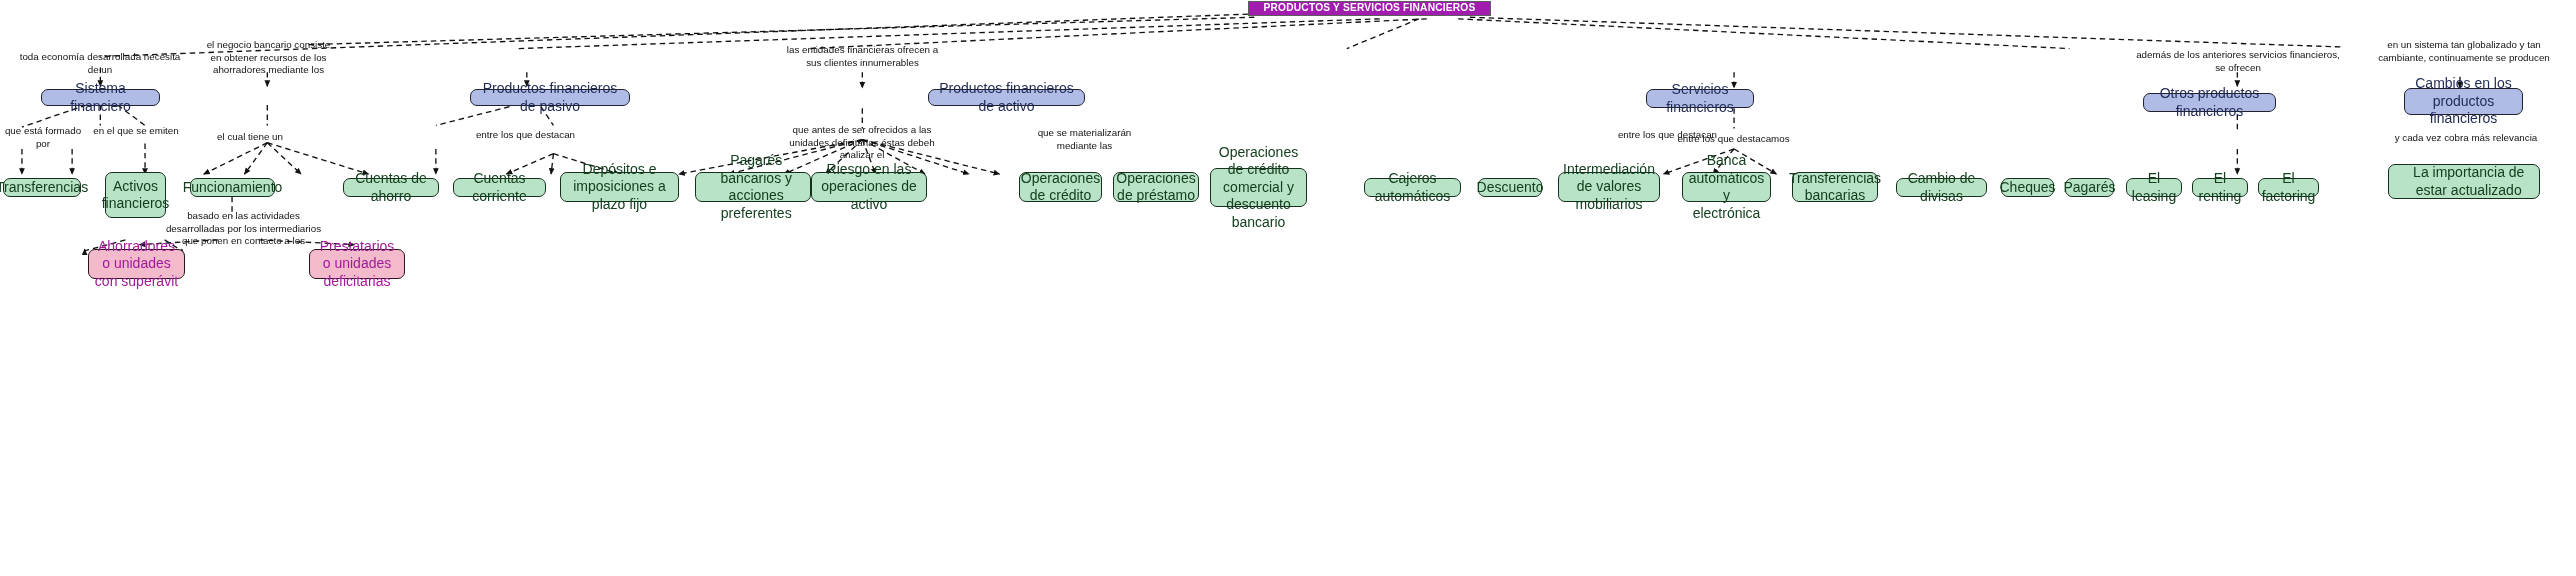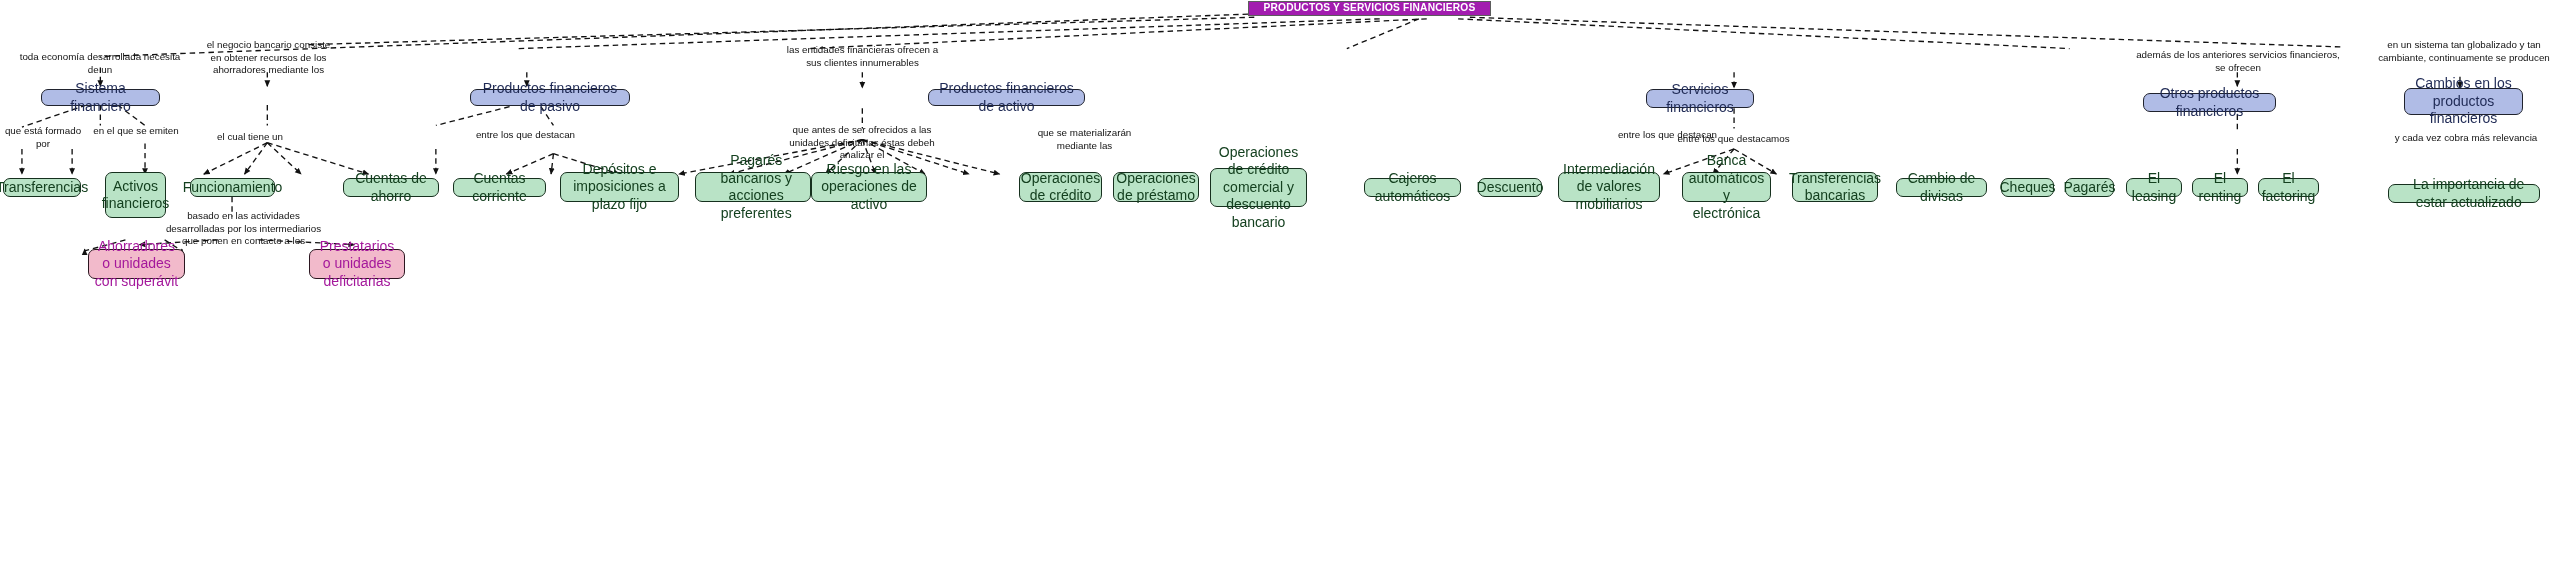--- a/index.html
+++ b/index.html
@@ -203,21 +203,21 @@
   <div class="node green" style="left:2065px; top:178px; width:49px; height:19px;">Pagarés</div>
 
   <div class="label" style="left:1671px; top:133px; width:125px;">entre los que destacamos</div>
 
   <div class="node green" style="left:2126px; top:178px; width:56px; height:19px;">El leasing</div>
   <div class="node green" style="left:2192px; top:178px; width:56px; height:19px;">El renting</div>
   <div class="node green" style="left:2258px; top:178px; width:61px; height:19px;">El factoring</div>
 
   <div class="label" style="left:2382px; top:132px; width:168px;">y cada vez cobra más relevancia</div>
 
-  <div class="node green" style="left:2388px; top:184px; width:152px; height:19px;padding-left:15px;">La importancia de estar actualizado</div>
+  <div class="node green" style="left:2388px; top:164px; width:152px; height:35px;padding-left:15px;">La importancia de estar actualizado</div>
 
   <svg style="position:absolute;left:0;top:0;width:2576px;height:577px;z-index:1;" viewBox="0 0 3286 736">
     <g stroke="#111111" stroke-width="1.7" fill="none" stroke-dasharray="7,5">
       <path d="M296,251 L296,276"></path>
       <path d="M278,306 L178,312" marker-end="url(#ah)"></path>
       <path d="M330,306 L452,312" marker-end="url(#ah)"></path>
     </g>
   </svg>
 
 </div>

